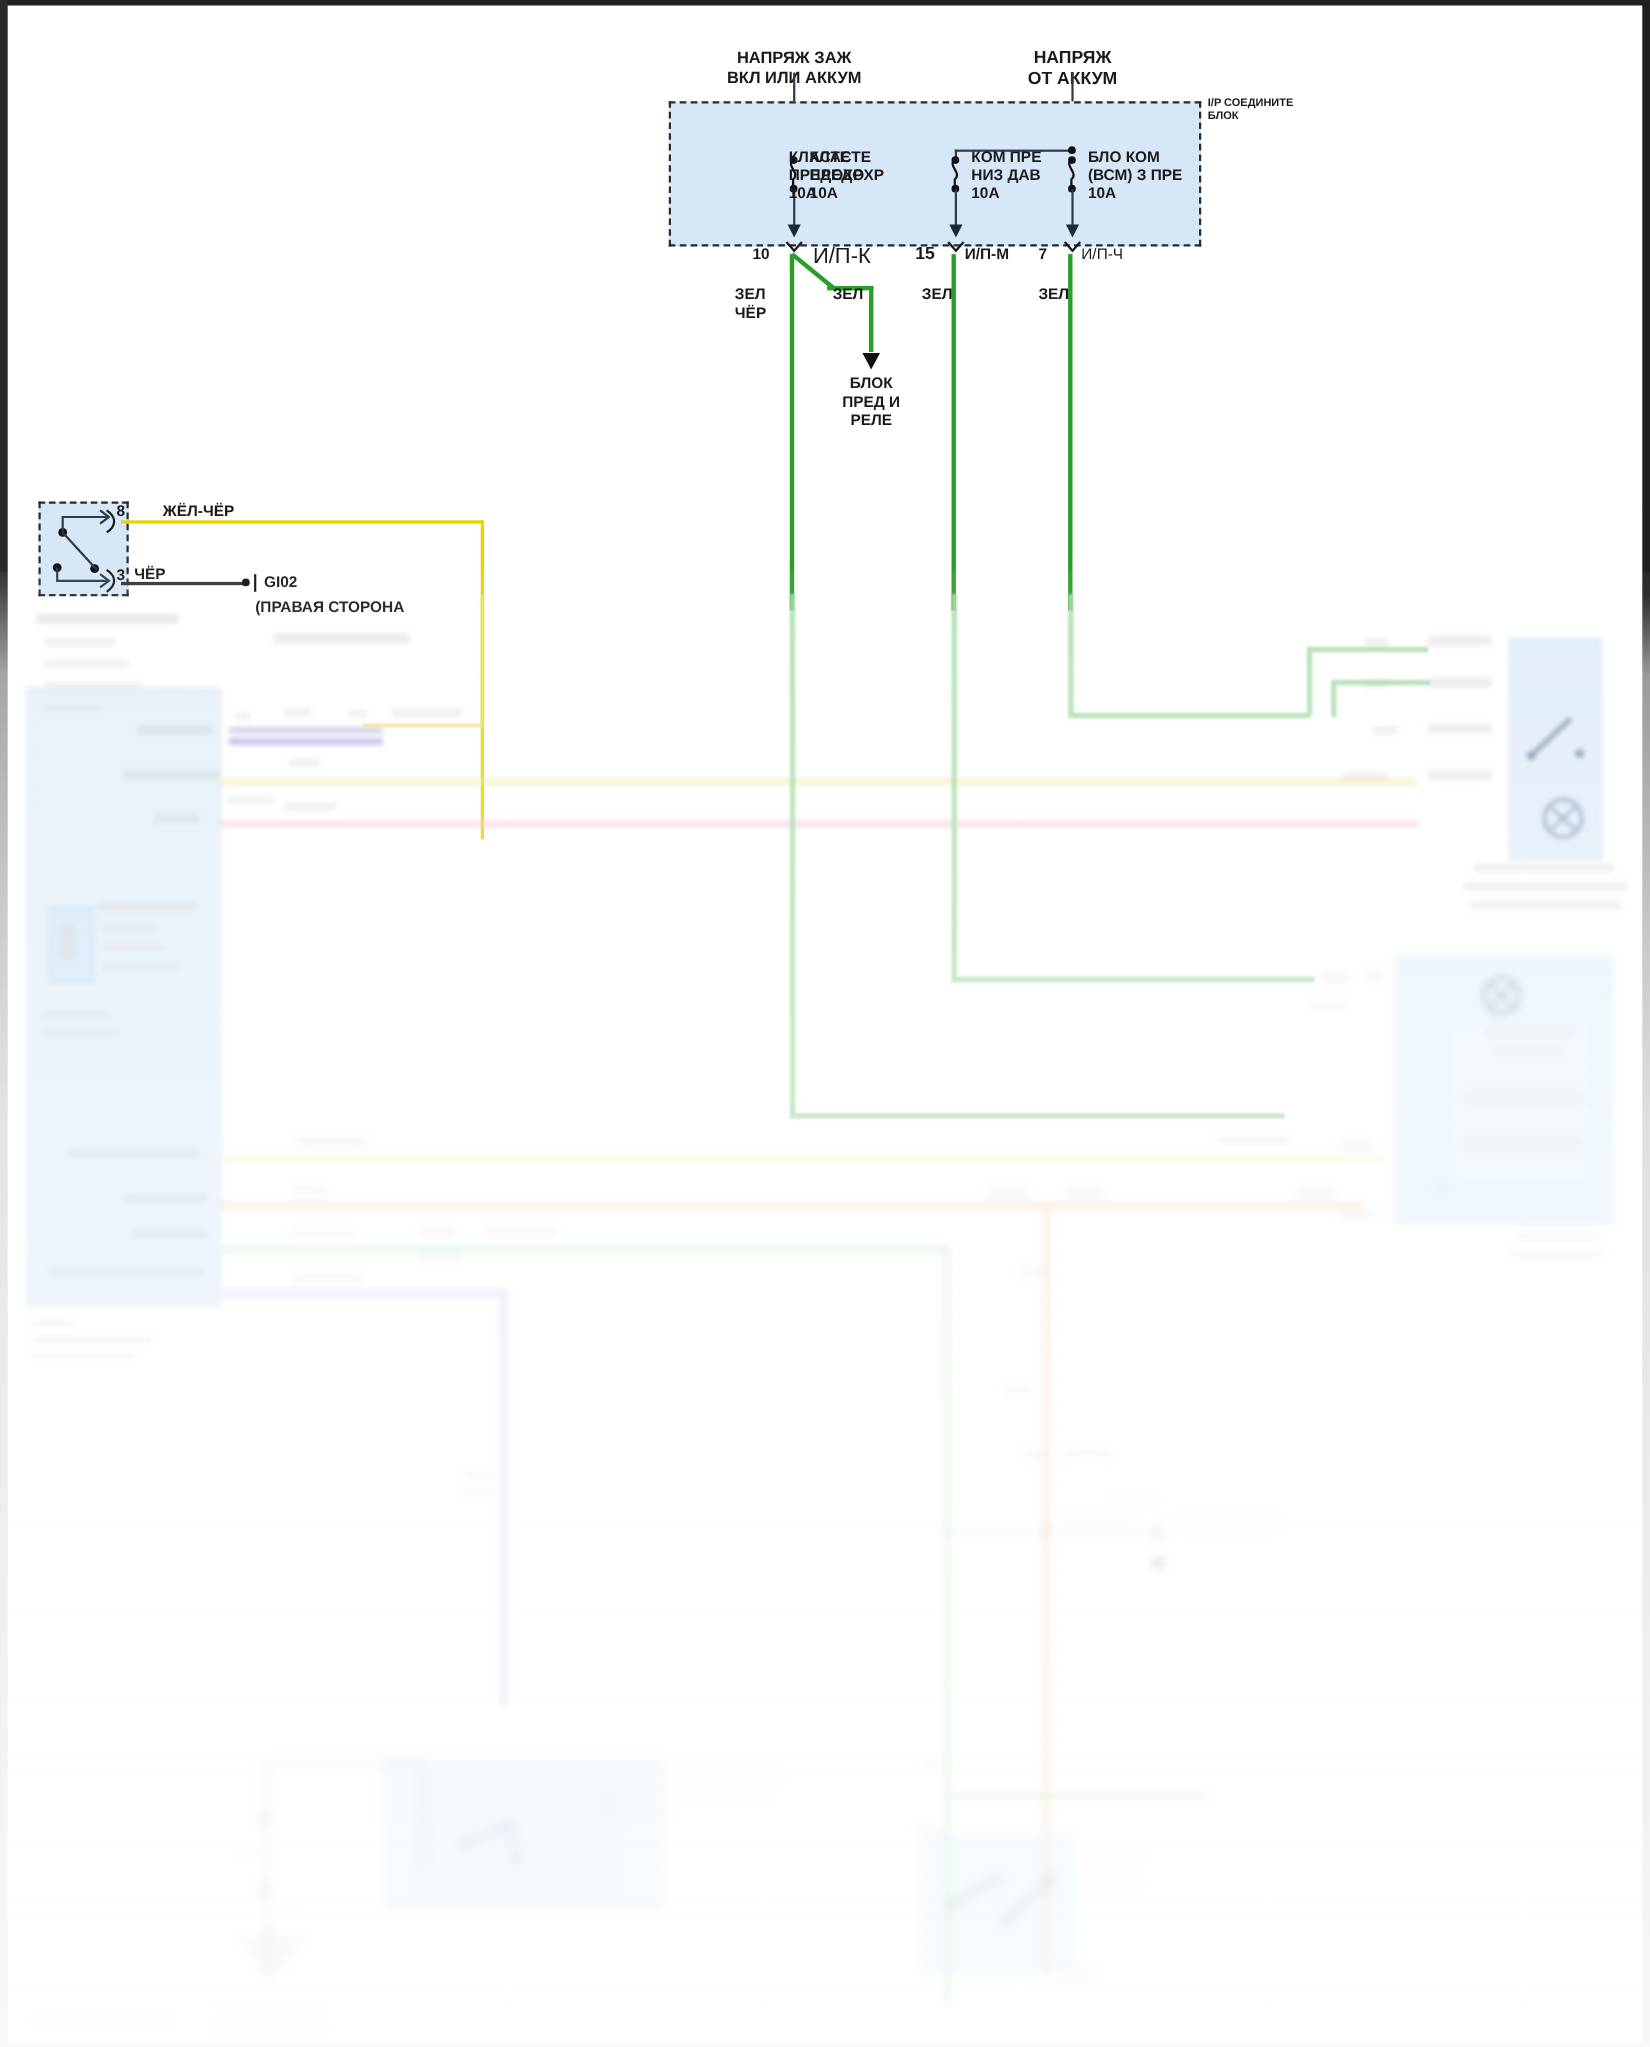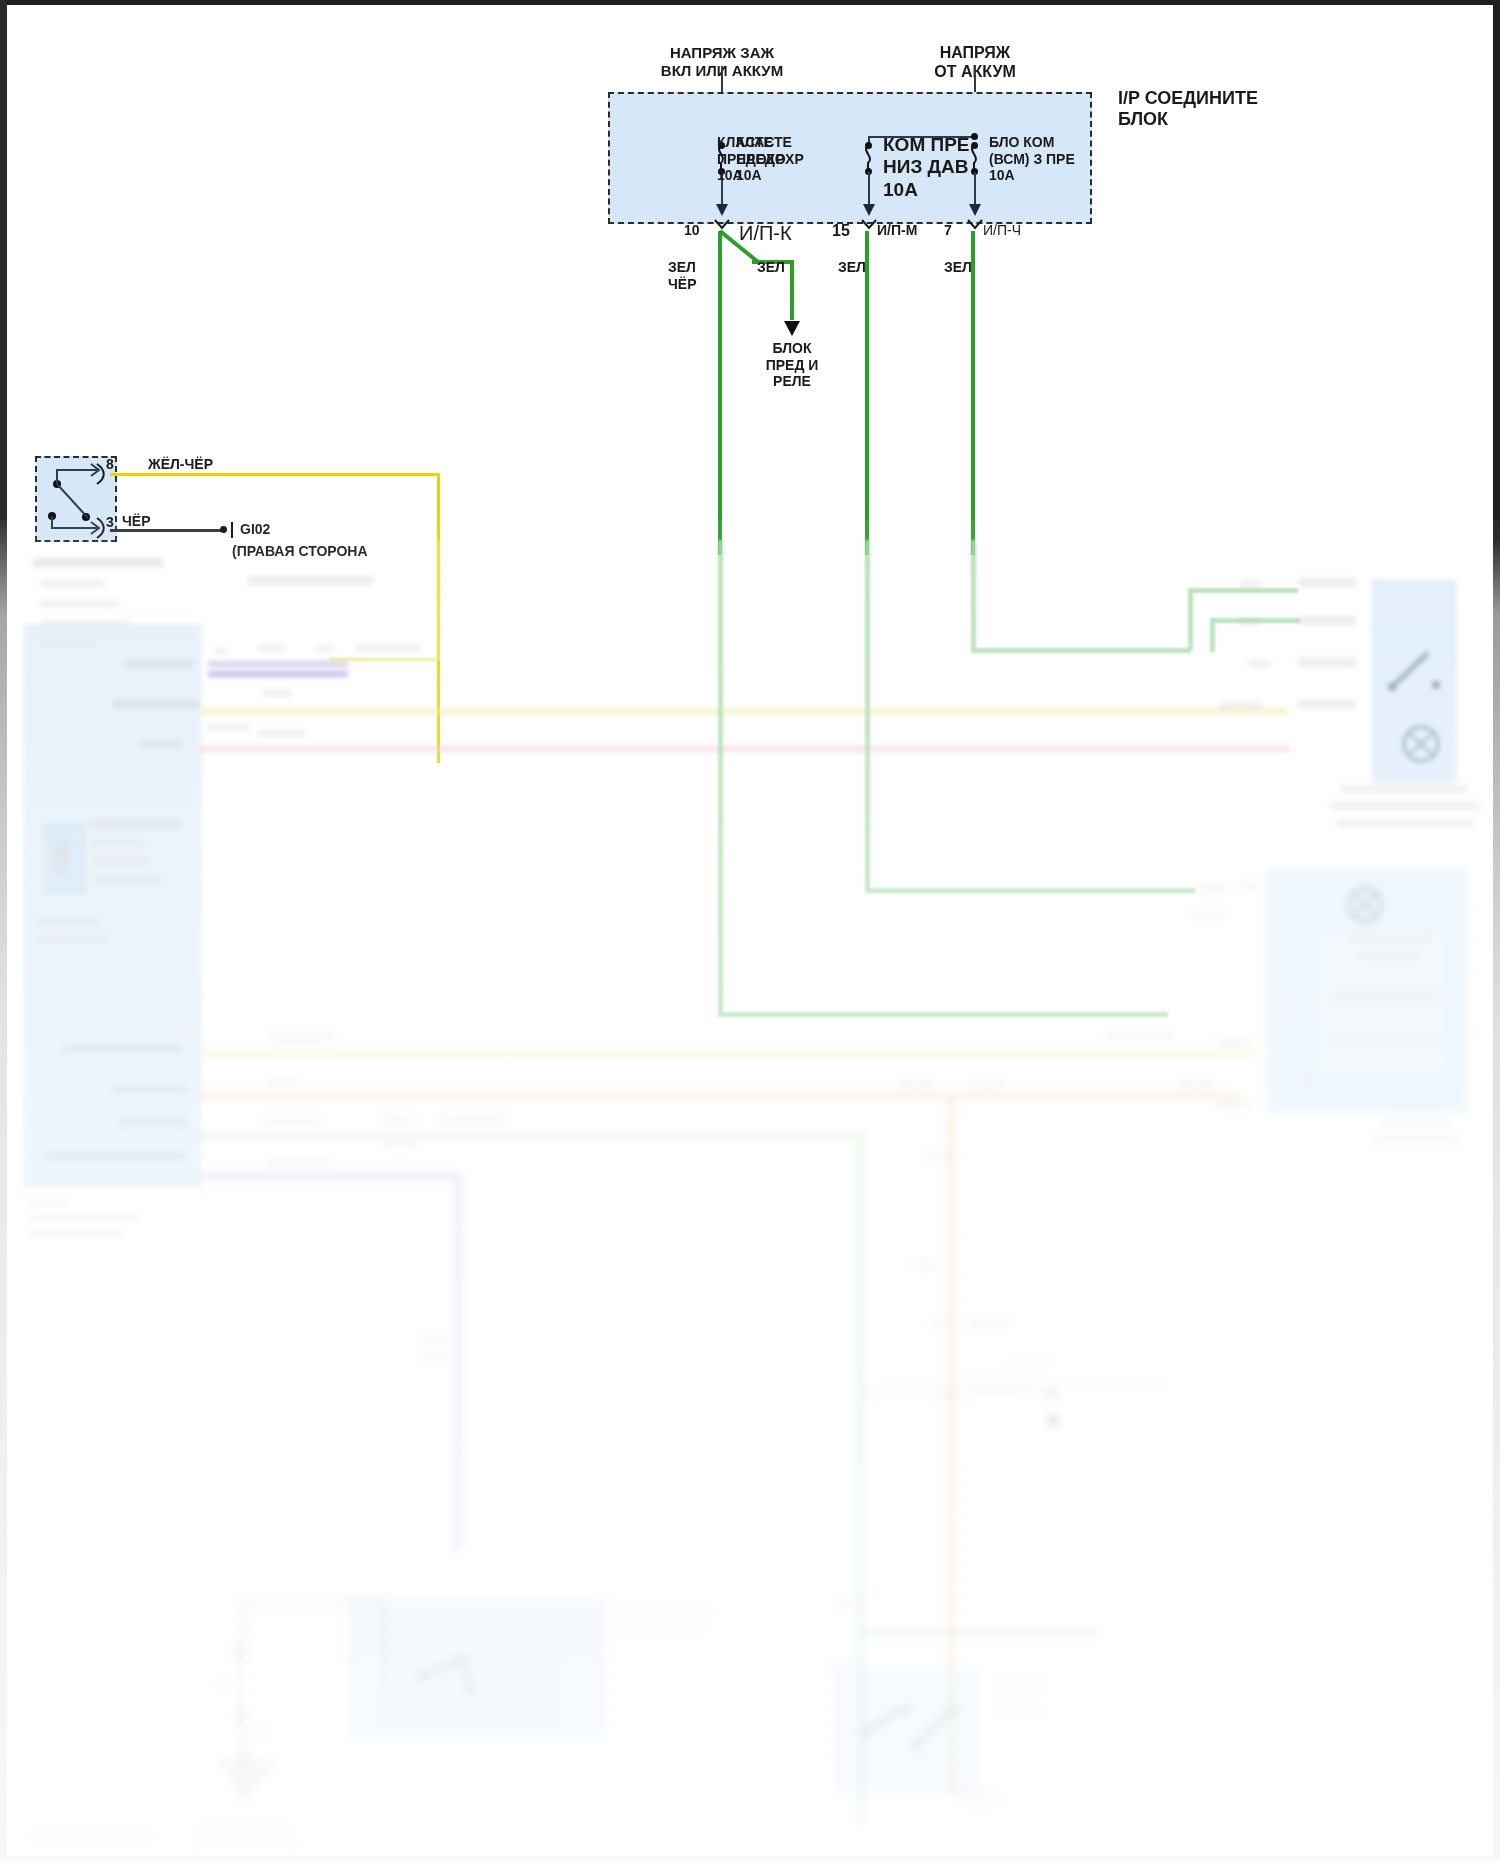--- a/index.html
+++ b/index.html
@@ -52,21 +52,21 @@
   <div class="txt ctr" style="left:722px;top:44px;font-size:15px;font-weight:bold;">НАПРЯЖ ЗАЖ
 ВКЛ ИЛИ АККУМ</div>
   <div class="txt ctr" style="left:975px;top:44px;font-size:16px;font-weight:bold;">НАПРЯЖ
 ОТ АККУМ</div>
 
   <div class="vline" style="left:721px;top:66px;width:2px;height:26px;background:#2b3b4c;"></div>
   <div class="vline" style="left:974px;top:66px;width:2px;height:48px;background:#2b3b4c;"></div>
 
   <div class="blk" style="left:608px;top:92px;width:480px;height:128px;"></div>
 
-  <div class="txt" style="left:1098px;top:88px;font-size:18px;font-weight:bold;margin-left:20px;">I/P СОЕДИНИТЕ
+  <div class="txt" style="left:1098px;top:88px;font-size:10px;font-weight:bold;">I/P СОЕДИНИТЕ
 БЛОК</div>
 
   <div class="hline" style="left:868px;top:136px;width:108px;height:2px;background:#2b3b4c;"></div>
   <div class="dot" style="left:971px;top:133px;"></div>
   <div class="vline" style="left:868px;top:136px;width:2px;height:10px;background:#2b3b4c;"></div>
 
   <div class="dot" style="left:718px;top:142px;"></div>
   <div class="dot" style="left:718px;top:168px;"></div>
   <svg style="position:absolute;left:712px;top:144px;" width="18" height="28">
     <path d="M9 1 C 2 7, 16 13, 9 19 L 9 27" stroke="#111" stroke-width="2" fill="none"></path>
@@ -84,21 +84,21 @@
 
   <div class="dot" style="left:865px;top:142px;"></div>
   <div class="dot" style="left:865px;top:168px;"></div>
   <svg style="position:absolute;left:859px;top:144px;" width="18" height="28">
     <path d="M9 1 C 2 7, 16 13, 9 19 L 9 27" stroke="#111" stroke-width="2" fill="none"></path>
   </svg>
   <div class="vline" style="left:868px;top:172px;width:2px;height:34px;background:#2b3b4c;"></div>
   <svg style="position:absolute;left:861px;top:200px;" width="16" height="16">
     <path d="M8 16 L2 4 L14 4 Z" fill="#1a2a3a"></path>
   </svg>
-  <div class="txt" style="left:883px;top:134px;font-size:19px;font-weight:bold;">КОМ ПРЕ
+  <div class="txt" style="left:883px;top:134px;font-size:14px;font-weight:bold;">КОМ ПРЕ
 НИЗ ДАВ
 10А</div>
 
   <div class="dot" style="left:971px;top:142px;"></div>
   <div class="dot" style="left:971px;top:168px;"></div>
   <svg style="position:absolute;left:965px;top:144px;" width="18" height="28">
     <path d="M9 1 C 2 7, 16 13, 9 19 L 9 27" stroke="#111" stroke-width="2" fill="none"></path>
   </svg>
   <div class="vline" style="left:974px;top:172px;width:2px;height:34px;background:#2b3b4c;"></div>
   <svg style="position:absolute;left:967px;top:200px;" width="16" height="16">

